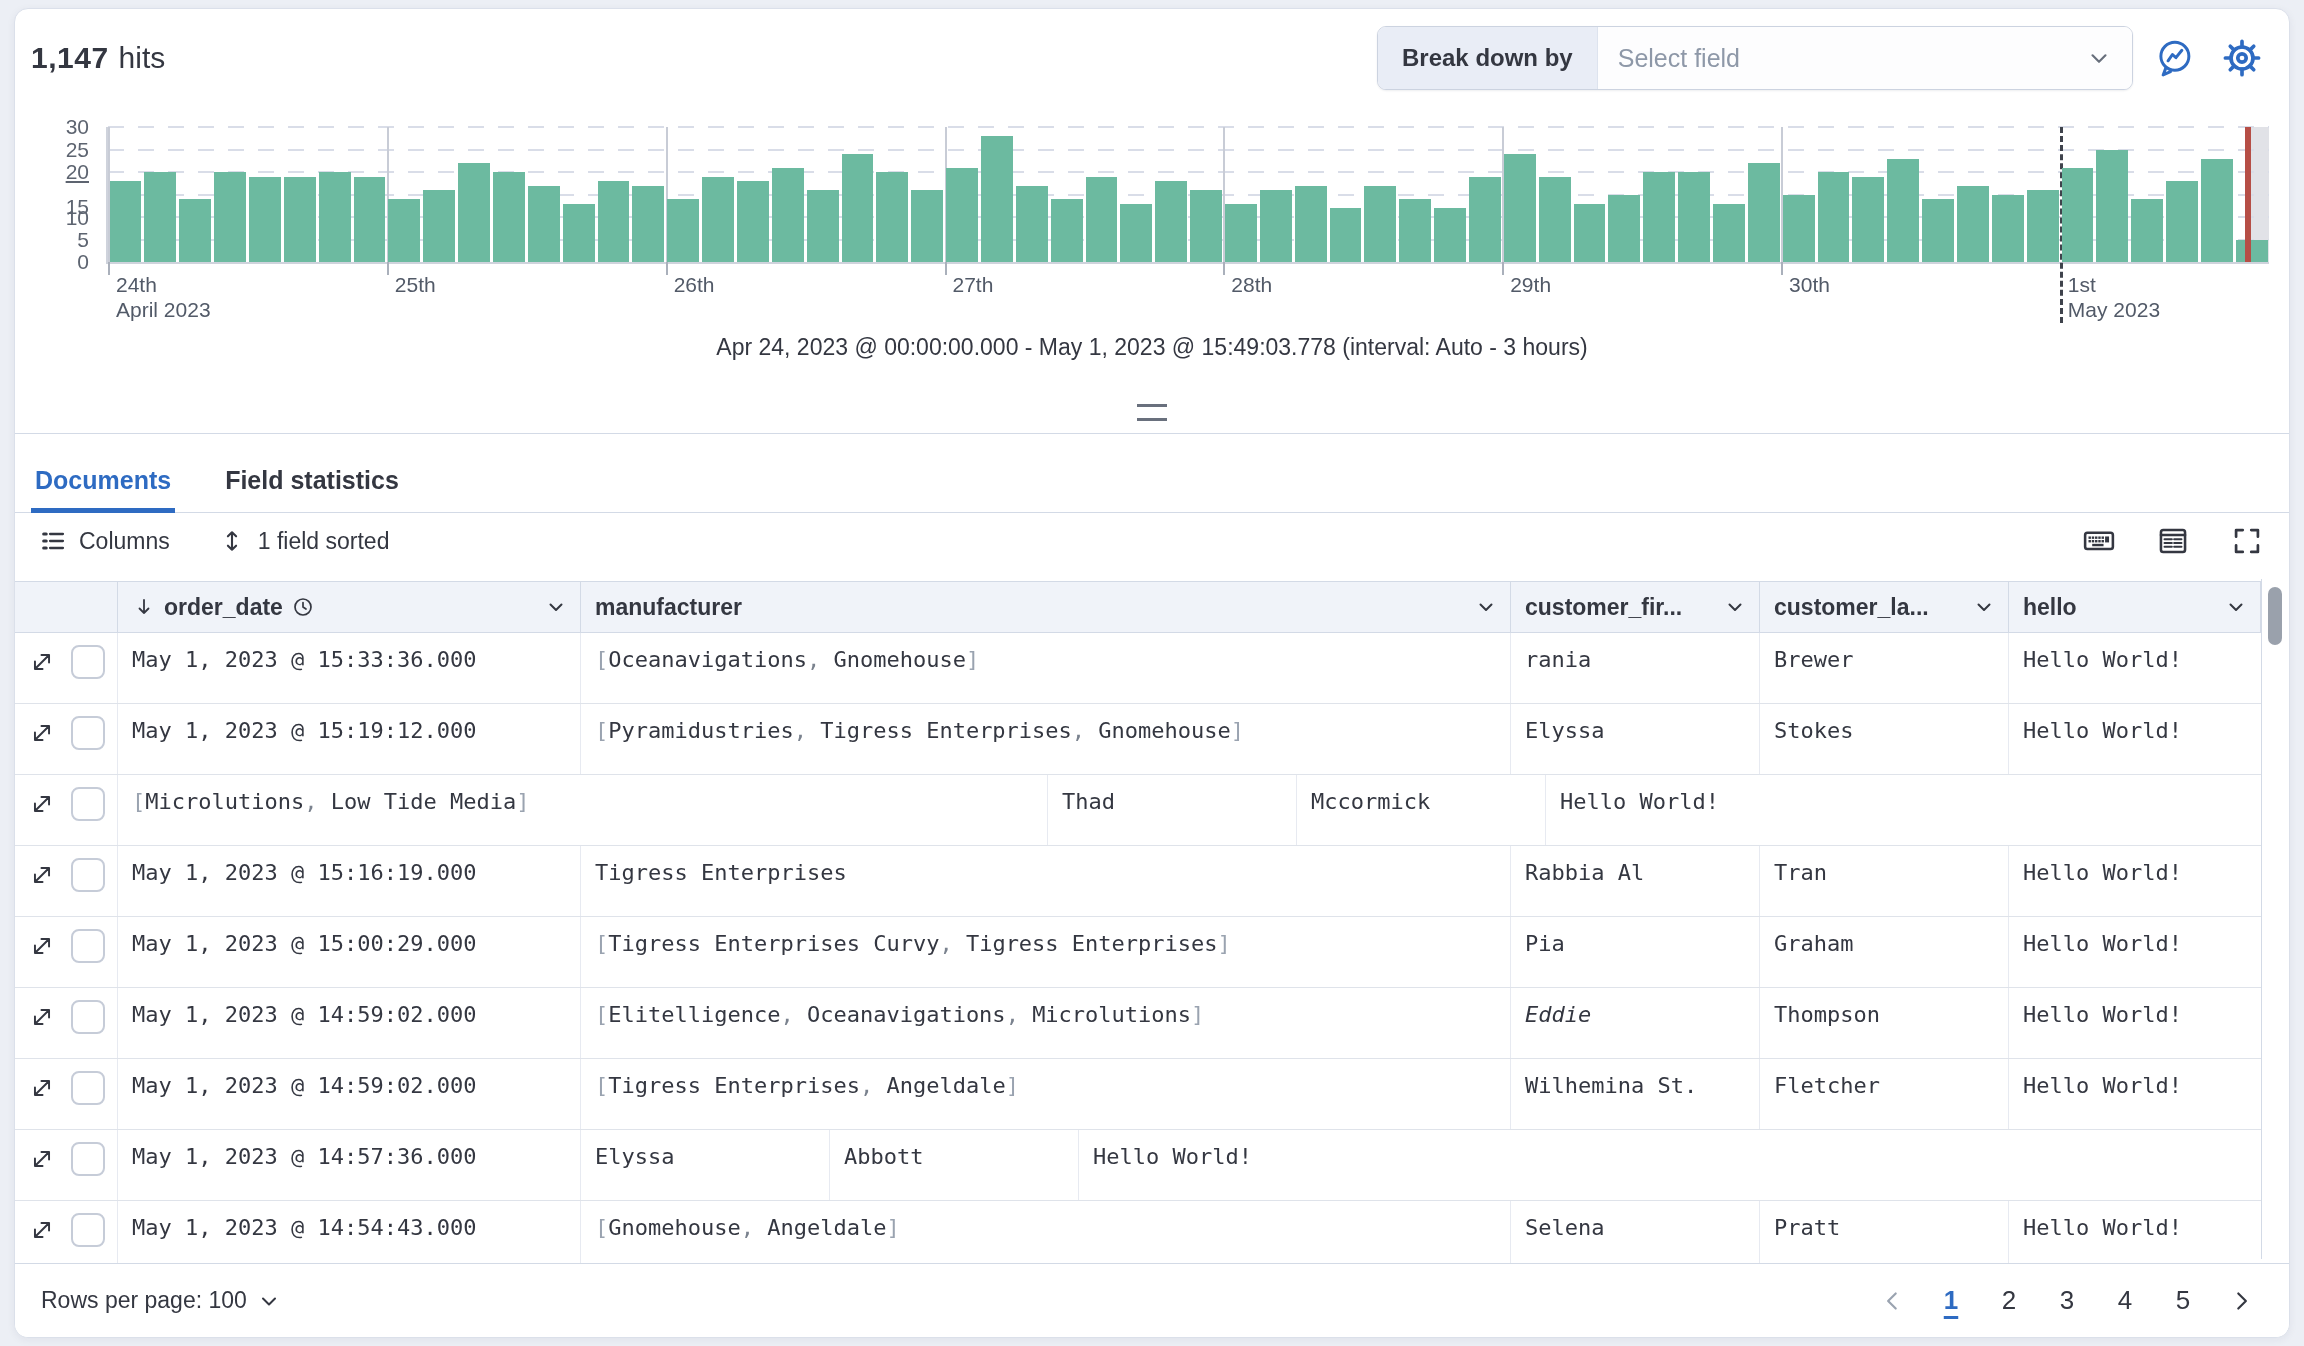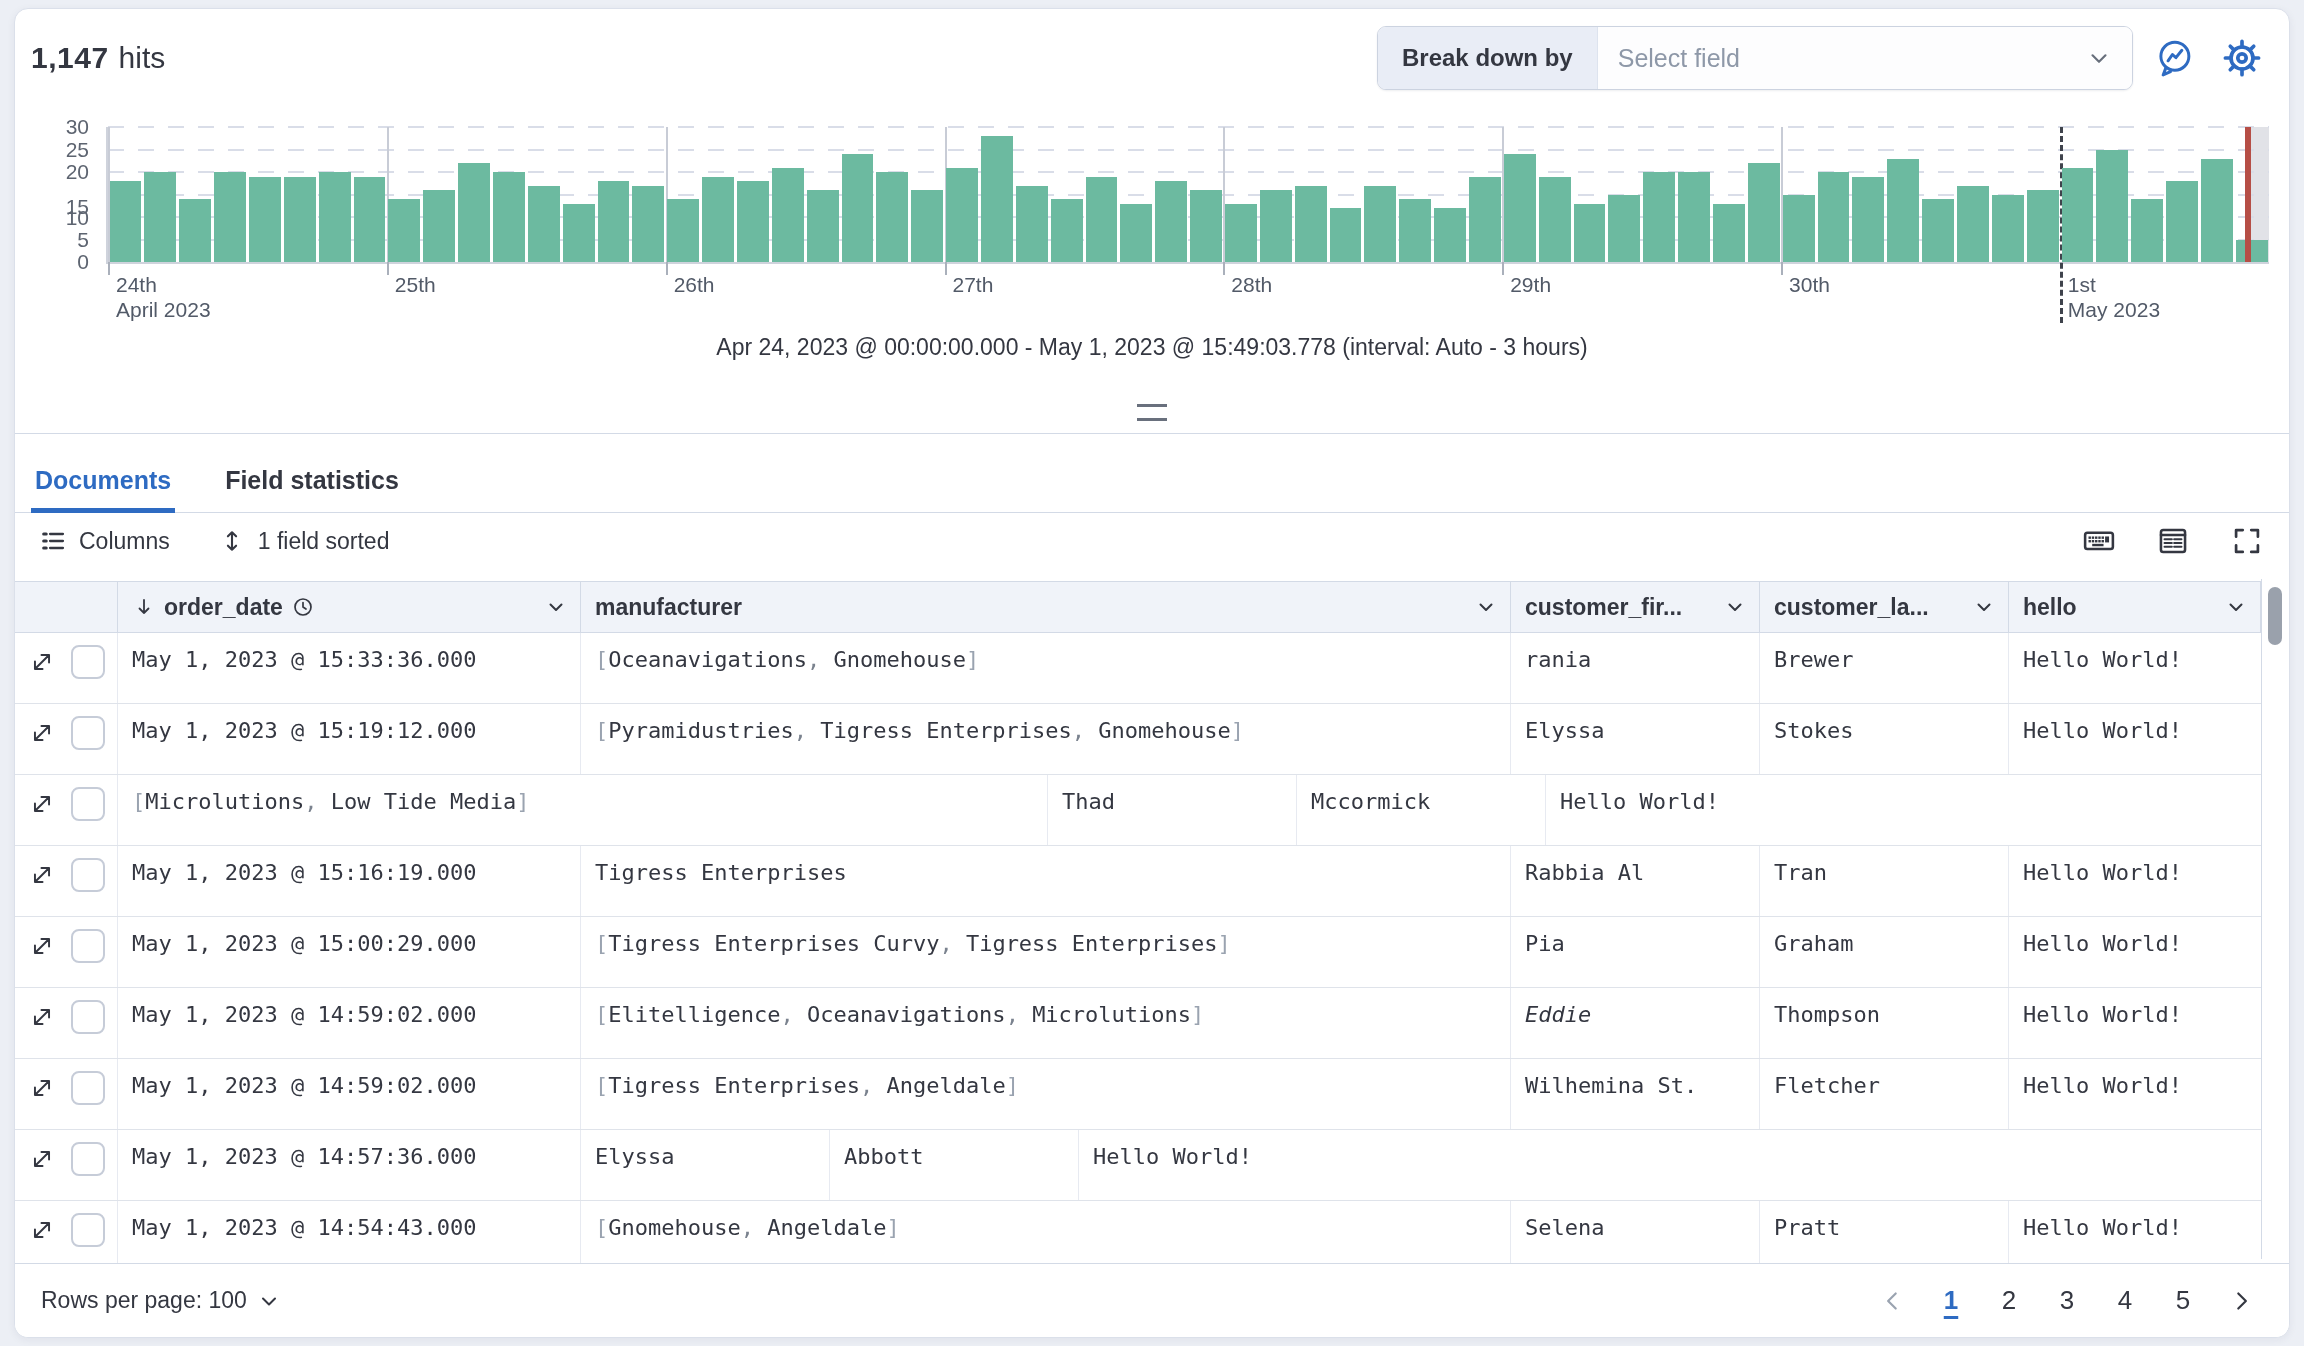--- a/index.html
+++ b/index.html
@@ -233,21 +233,21 @@
             <div class="bar" style="height: 81px;"></div>
             <div class="bar" style="height: 103.5px;"></div>
             <div class="bar" style="height: 22.5px;"></div>
           </div>
           <div class="now-line" style="left: 98.871%;"></div>
         </div>
     <div class="ylab" style="top: 152px;">0</div>
         <div class="ylab" style="top: 129.5px;">5</div>
         <div class="ylab" style="top: 108px;">10</div>
         <div class="ylab" style="top: 97px;">15</div>
-        <div class="ylab" style="top: 62px;">20</div>
+        <div class="ylab" style="top: 62px; text-decoration: underline;">20</div>
         <div class="ylab" style="top: 39.5px;">25</div>
         <div class="ylab" style="top: 17px;">30</div>
       </div>
 
     <div class="caption">Apr 24, 2023 @ 00:00:00.000 - May 1, 2023 @ 15:49:03.778 (interval: Auto - 3 hours)</div>
     <div class="resize-handle"></div>
   </div>
 
   <div class="tabs">
     <div class="tab active">Documents</div>

